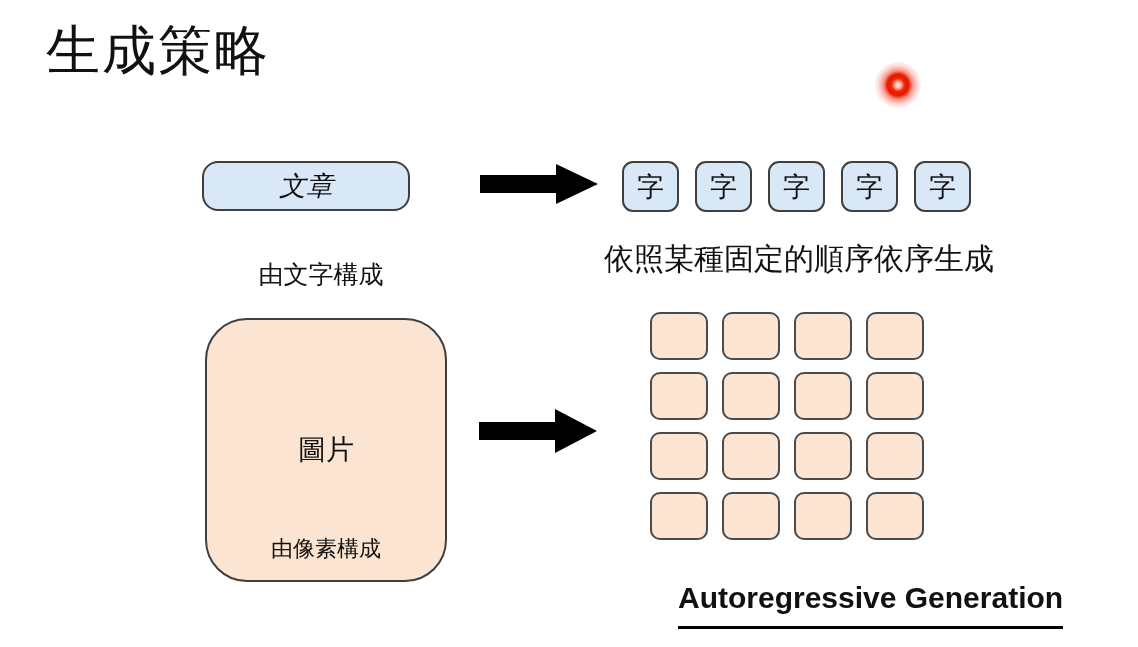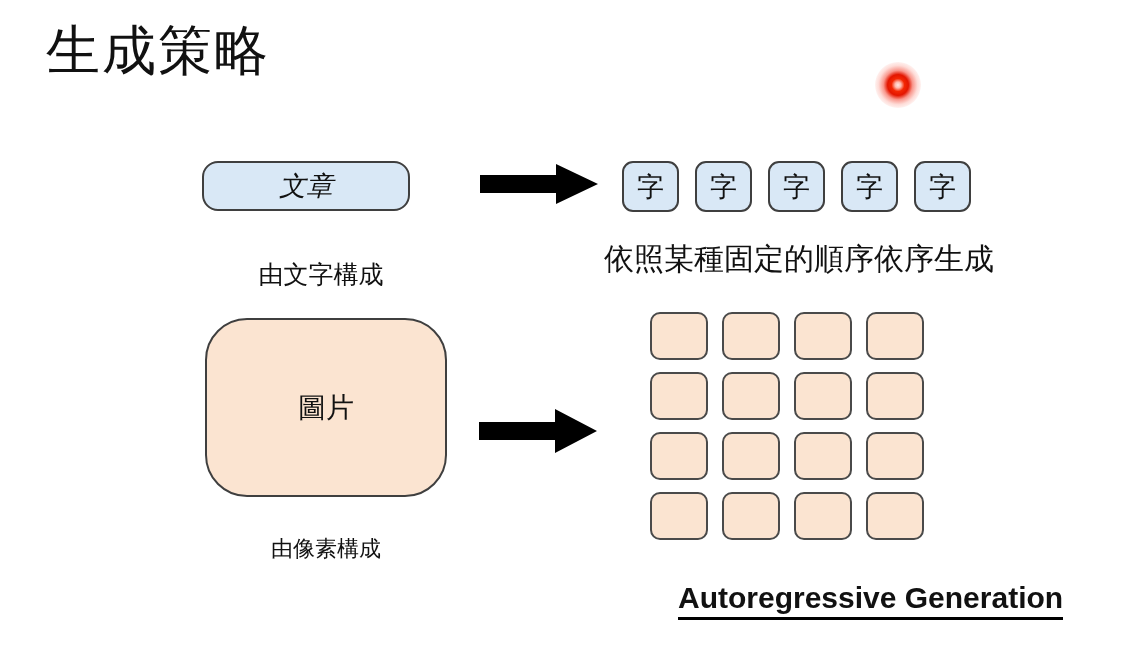--- a/index.html
+++ b/index.html
@@ -57,21 +57,21 @@
   }
   .text-object-box {
     left: 202px; top: 161px;
     width: 208px; height: 50px;
     border-radius: 16px;
     font-size: 27px;
     font-style: italic;
   }
   .image-object-box {
     left: 205px; top: 318px;
-    width: 242px; height: 179px;
+    width: 242px; height: 264px;
     border-radius: 42px;
     background: var(--pixel-fill);
     font-size: 28px;
     align-items: center;
   }
 
   .arrow { position: absolute; fill: #000; }
   .arrow-top    { left: 480px; top: 164px; }
   .arrow-bottom { left: 479px; top: 409px; }
 
@@ -102,21 +102,21 @@
     border: 2px solid #4a4a4a;
     border-radius: 10px;
   }
 
   .footer-title {
     left: 678px; top: 583px;
     font-size: 30px;
     font-weight: 700;
     line-height: 1;
     border-bottom: 3px solid #000;
-    padding-bottom: 4px;
+    padding-bottom: 13px;
     letter-spacing: 0px;
   }
 </style>
 </head>
 <body>
 
 <div class="slide">
 
   <h1 class="abs slide-title">生成策略</h1>
 

